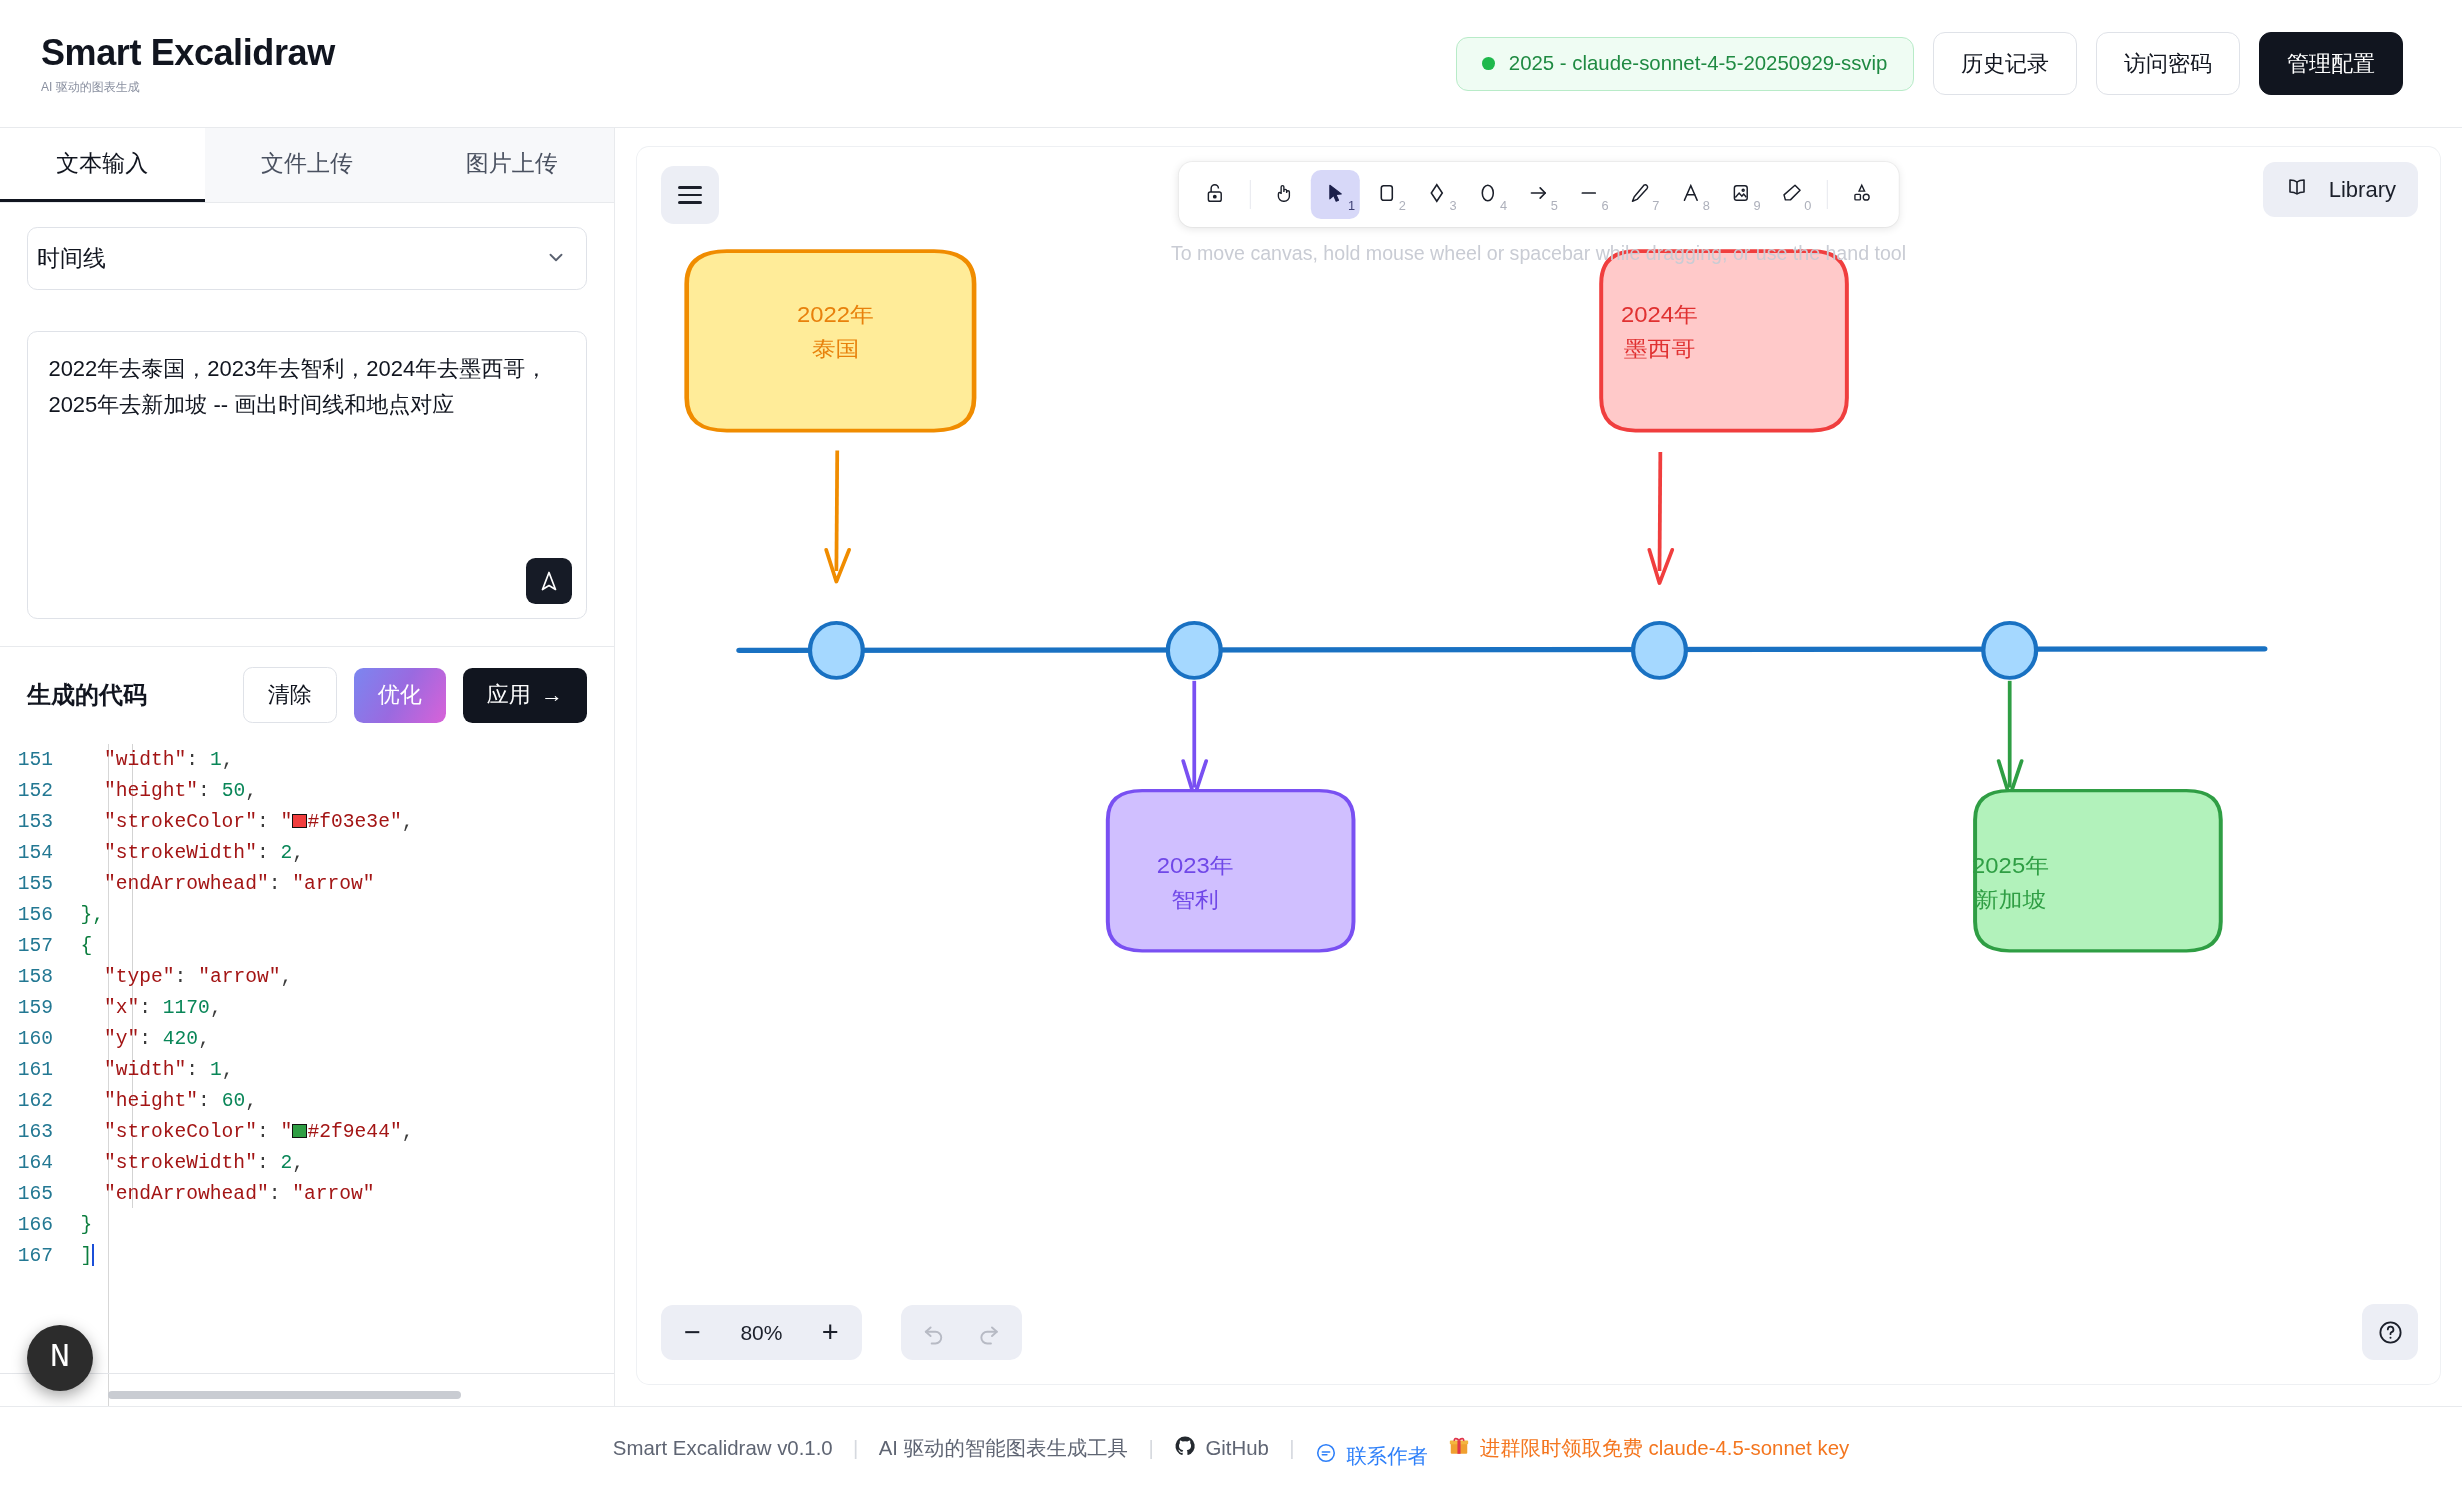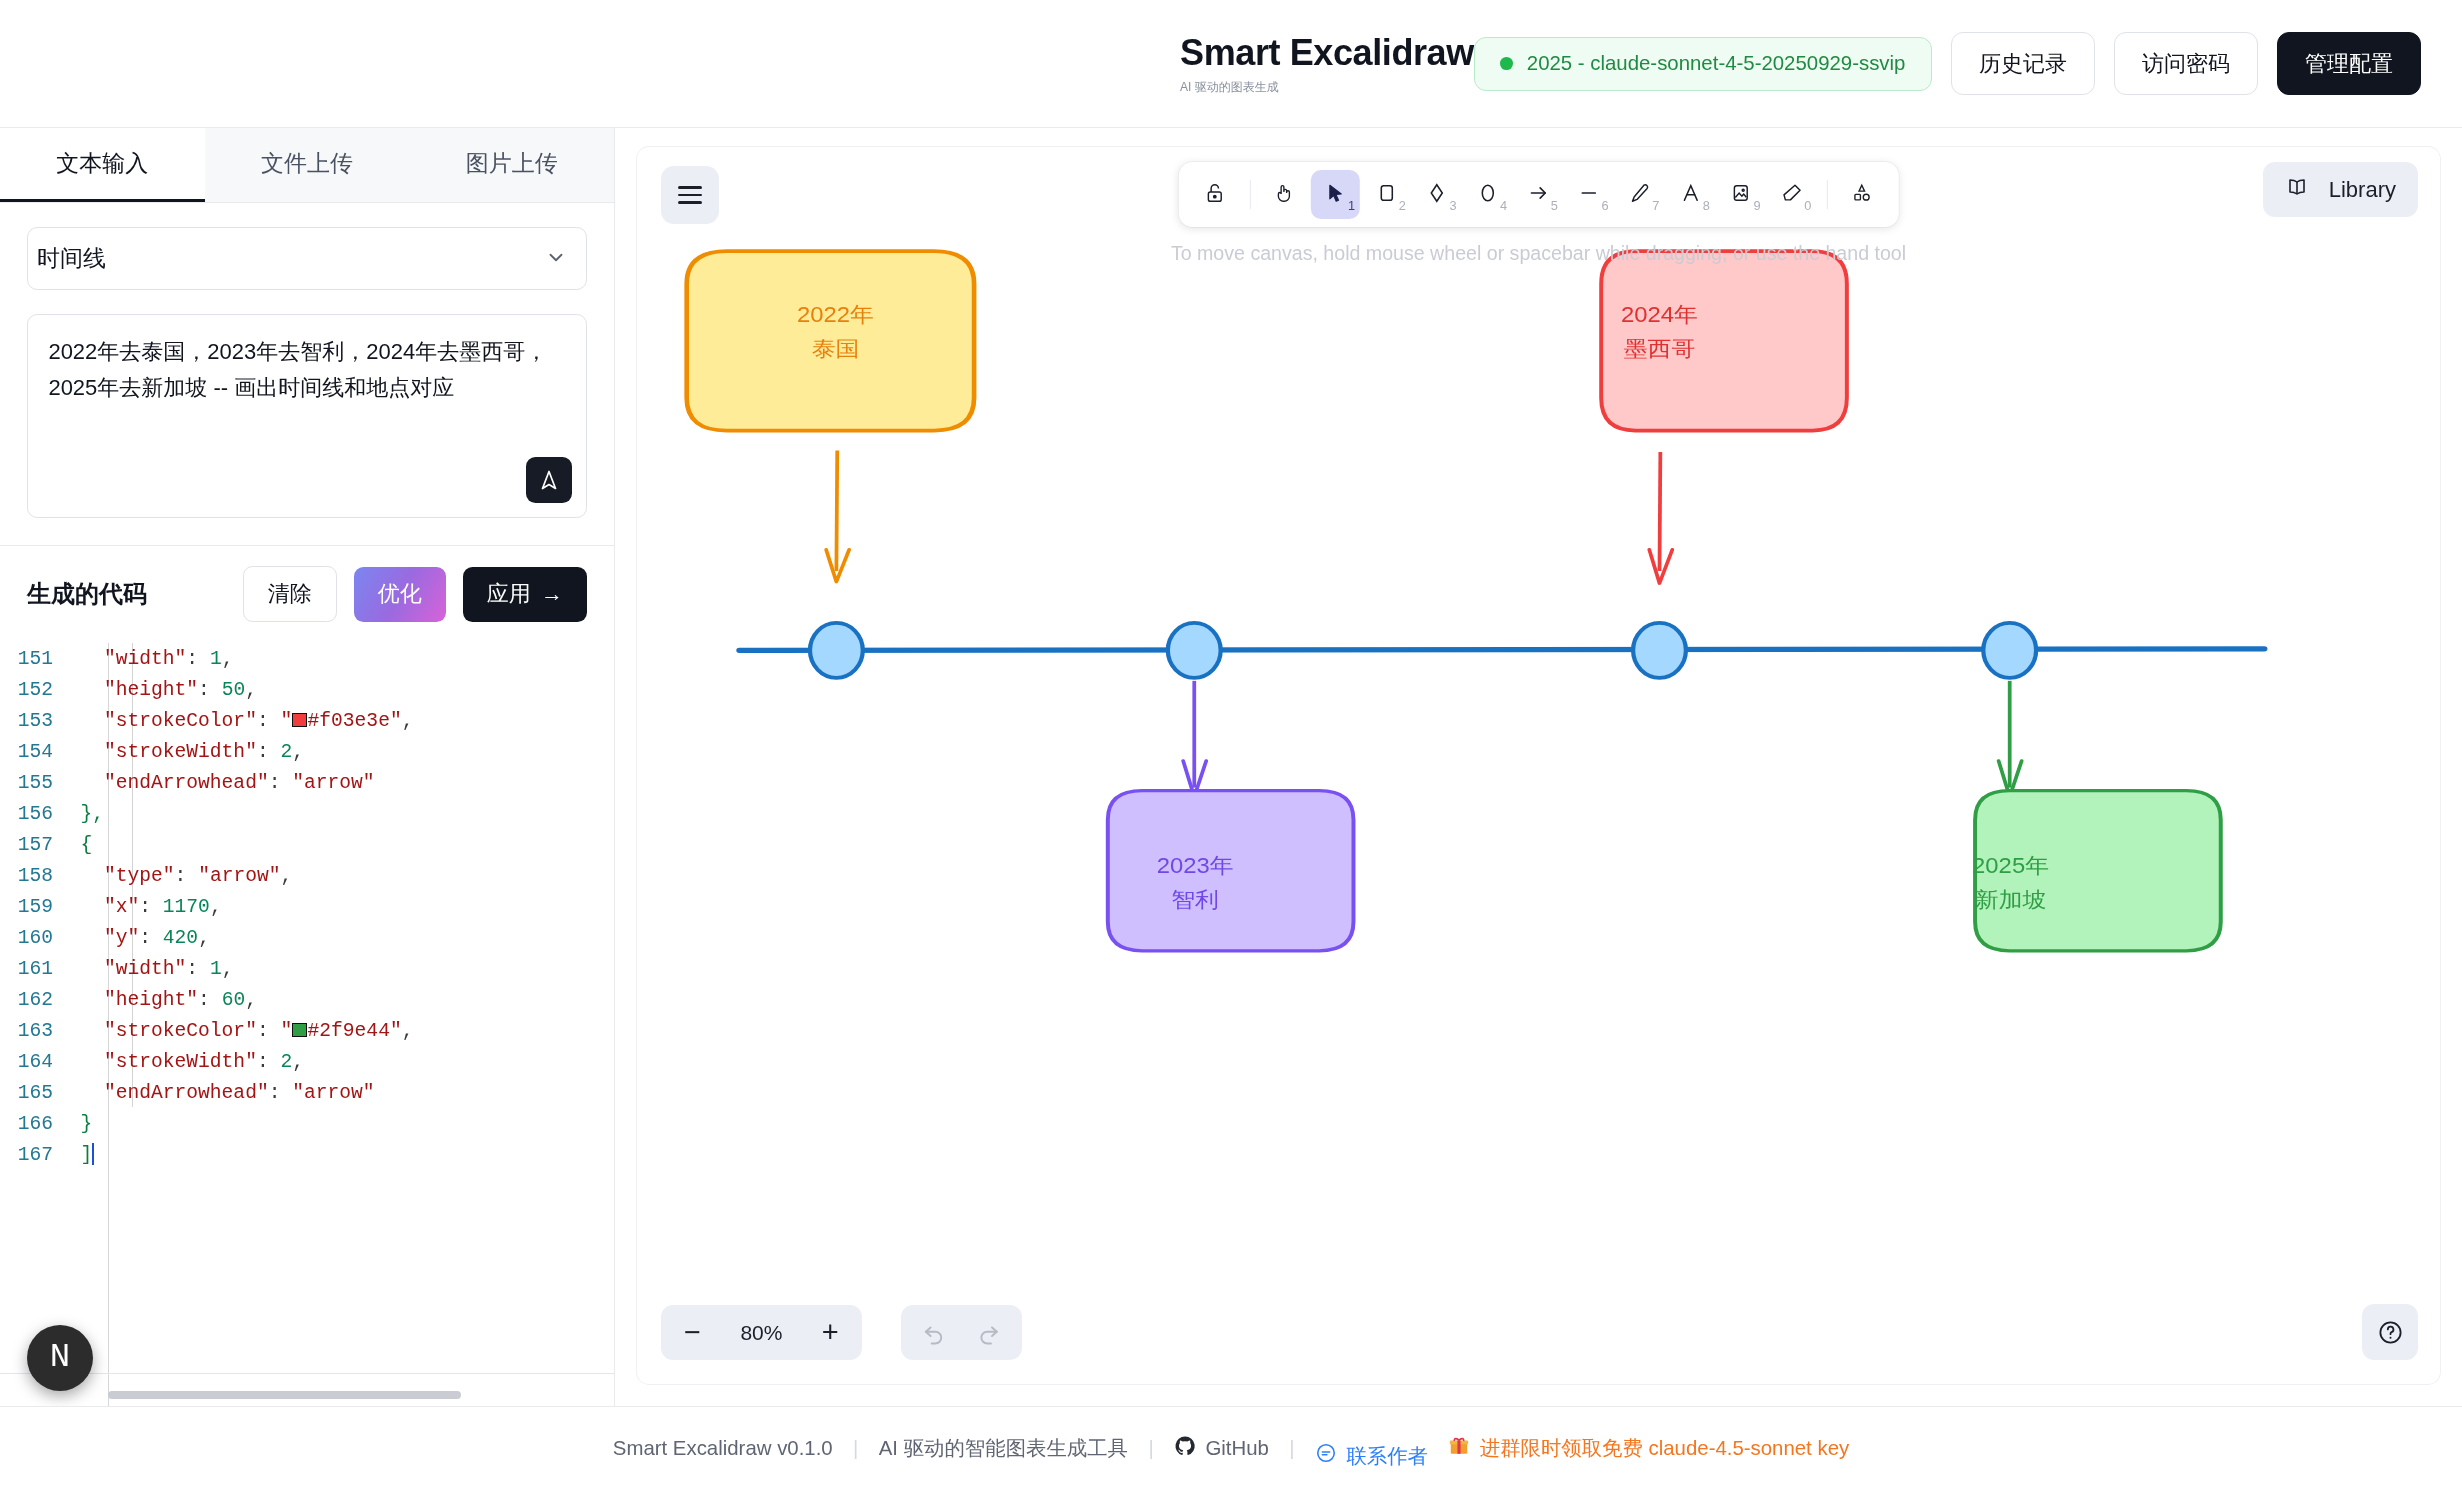--- a/index.html
+++ b/index.html
@@ -18,22 +18,22 @@
   }
 
   
   .header {
     height: 128px;
     flex: 0 0 128px;
     background: #ffffff;
     border-bottom: 0.9px solid #e8eaed;
     display: flex;
     align-items: center;
-    justify-content: flex-end;
-    padding: 0 41px 0 41px;
+    justify-content: space-between;
+    padding: 0 59px 0 41px;
   }
   .brand { display:flex; flex-direction: column; justify-content:center; }
   .brand-title {
     font-size: 36px; font-weight: 700; color: #11151f;
     letter-spacing: -0.4px; line-height: 1.1;
   }
   .brand-sub {
     font-size: 12px; color: #8a90a0; margin-top: 7.7px; line-height:1.1;
   }
   .header-right { display: flex; align-items: center; gap: 19px; }
@@ -94,23 +94,23 @@
     width: 100%; height: 63px;
     border: 1.3px solid #dfe2e8; border-radius: 10.2px;
     background: #ffffff; display: flex; align-items: center;
     padding: 0 9px; font-size: 23px; color: #11151f; cursor: pointer;
   }
   .select-chev {
     position: absolute; right: 20.4px; top: 50%; transform: translateY(-50%);
     pointer-events: none; color: #5a6170;
   }
   .textarea-box {
-    margin-top: 24px;
+    margin-top: 41px;
     position: relative;
-    height: 204px;
+    height: 288px;
     border: 1.3px solid #dfe2e8; border-radius: 10.2px;
     background: #ffffff;
     padding: 19px 20.4px;
   }
   .textarea-text {
     font-size: 22px; line-height: 1.62; color: #11151f;
     white-space: pre-wrap; word-break: break-word;
   }
   .send-btn {
     position: absolute; right: 13.6px; bottom: 13.6px;

